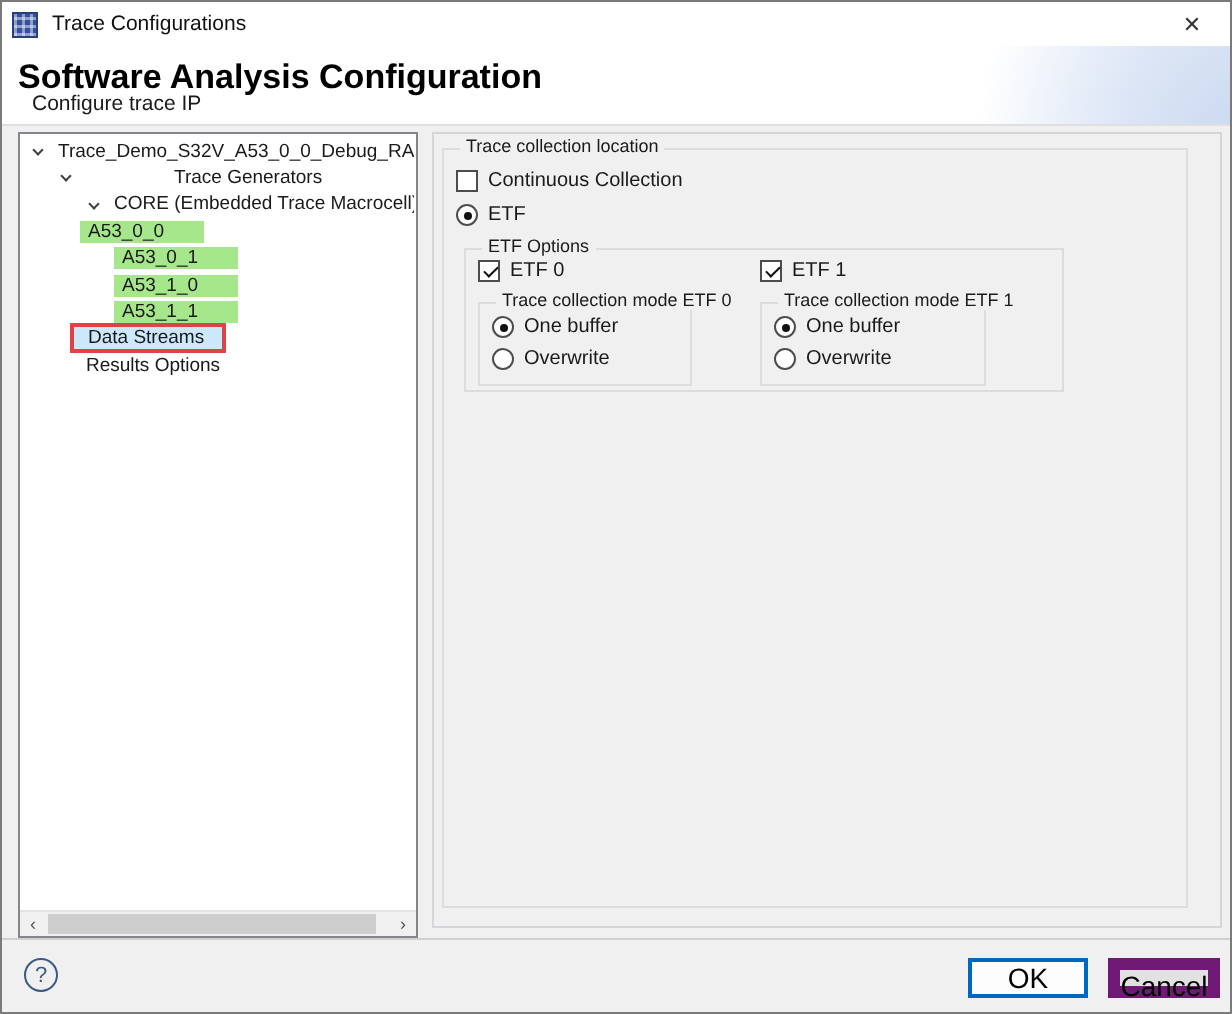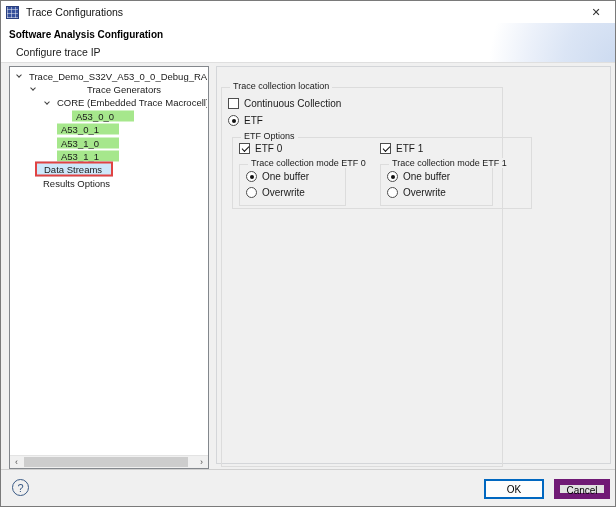--- a/index.html
+++ b/index.html
@@ -19,21 +19,21 @@
               border:1px solid #2a3f7e; }
   .win-title { margin-left:7px; font-size:10.5px; color:#111; }
   .close-btn { margin-left:auto; width:28px; height:22px; display:flex; align-items:center;
                justify-content:center; font-size:11px; color:#333; cursor:default; }
 
   
   .banner { position:absolute; top:22px; left:0; right:0; height:40px; background:#fff;
             border-bottom:1px solid #dfdfdf; overflow:hidden; }
   .swoosh { position:absolute; right:0; top:0; width:150px; height:40px;
             background:radial-gradient(circle at 108% 115%, #c9d8ef 0%, #dbe5f5 38%, #ecf1fa 60%, #ffffff 82%); }
-  .banner-title { position:absolute; left:8px; top:6px; font-size:10px; font-weight:bold; color:#000; }
+  .banner-title { position:absolute; left:8px; top:6px; font-size:17px; font-weight:bold; color:#000; }
   .banner-sub   { position:absolute; left:15px; top:23px; font-size:10.5px; color:#1a1a1a; }
 
   
   .main { position:absolute; top:62px; left:0; right:0; height:408px; background:#f0f0f0; }
 
   
   .tree-panel { position:absolute; left:8px; top:3px; width:200px; height:403px;
                 background:#fff; border:1px solid #83878c; }
   .tree-rows { position:absolute; top:1px; left:0; right:1px; bottom:13px; overflow:hidden; }
   .tree-row { position:absolute; left:0; right:0; height:13.4px; }
@@ -54,21 +54,21 @@
   .sb-thumb { position:absolute; top:1px; left:14px; width:164px; height:10px; background:#cdcdcd; }
 
   
   .right-panel { position:absolute; left:215px; top:3px; width:395px; height:398px;
                  background:#f0f0f0; border:1px solid #d4d6d9; }
 
   .group { position:absolute; border:1px solid #dcdcdc; }
   .group-label { position:absolute; top:-7px; left:8px; background:#f0f0f0; padding:0 3px;
                  font-size:9px; color:#1a1a1a; white-space:nowrap; }
 
-  .g-location { left:4px; top:20px; width:282px; height:380px; }
+  .g-location { left:4px; top:7px; width:373px; height:380px; }
   .g-etfopts  { left:10px; top:49px; width:300px; height:72px; }
   .g-mode0 { left:6px;   top:26px; width:107px; height:42px; }
   .g-mode1 { left:147px; top:26px; width:113px; height:42px; }
 
   .ctrl-row { position:absolute; display:flex; align-items:flex-start; gap:5px;
               font-size:10px; color:#1a1a1a; white-space:nowrap; }
 
   
   .checkbox { position:relative; width:11px; height:11px; background:#fff;
               border:1px solid #4d4d4d; flex:0 0 11px; }
@@ -80,21 +80,21 @@
            border:1px solid #4d4d4d; flex:0 0 11px; }
   .radio.selected::after { content:""; position:absolute; left:2.5px; top:2.5px; width:4px; height:4px;
            border-radius:50%; background:#111; }
 
   
   .footer { position:absolute; bottom:0; left:0; right:0; height:37px; background:#f0f0f0;
             border-top:1px solid #d0d0d0; }
   .help-btn { position:absolute; left:11px; top:9px; width:17px; height:17px; border-radius:50%;
               border:1.2px solid #3a5a85; color:#3a5a85; font-size:11px; display:flex;
               align-items:center; justify-content:center; background:transparent; }
-  .btn { position:absolute; top:9px; height:20px; font-size:10px; color:#000;
+  .btn { position:absolute; top:9px; height:20px; font-size:14px; color:#000;
          font-family:"Liberation Sans", sans-serif; text-align:center; padding:0; }
   .btn-ok { right:71px; width:60px; background:#fdfdfd; border:2px solid var(--okb); }
   .btn-cancel { right:5px; width:56px; background:#e1e1e1; border:6px solid #701a75; }
 </style>
 </head>
 <body>
 
 <div class="dialog">
 
   <div class="titlebar">
@@ -119,21 +119,21 @@
           </div>
           <div class="tree-row" style="top: 14.4px;">
             <span class="chev" style="left: 21px;"></span>
             <span class="tlabel" style="left: 33px; margin-left: 44px;">Trace Generators</span>
           </div>
           <div class="tree-row" style="top: 27.8px;">
             <span class="chev" style="left: 35px;"></span>
             <span class="tlabel" style="left: 47px;">CORE (Embedded Trace Macrocell)</span>
           </div>
           <div class="tree-row" style="top: 41.2px;">
-            <span class="tlabel green" style="left: 62px;">A53_0_0</span>
+            <span class="tlabel green" style="left: 30px;">A53_0_0</span>
           </div>
           <div class="tree-row" style="top: 54.6px;">
             <span class="tlabel green" style="left: 47px;">A53_0_1</span>
           </div>
           <div class="tree-row" style="top: 68px; padding-left: 28px;">
             <span class="tlabel green" style="left: 47px;">A53_1_0</span>
           </div>
           <div class="tree-row" style="top: 81.4px;">
             <span class="tlabel green" style="left: 47px;">A53_1_1</span>
           </div>

